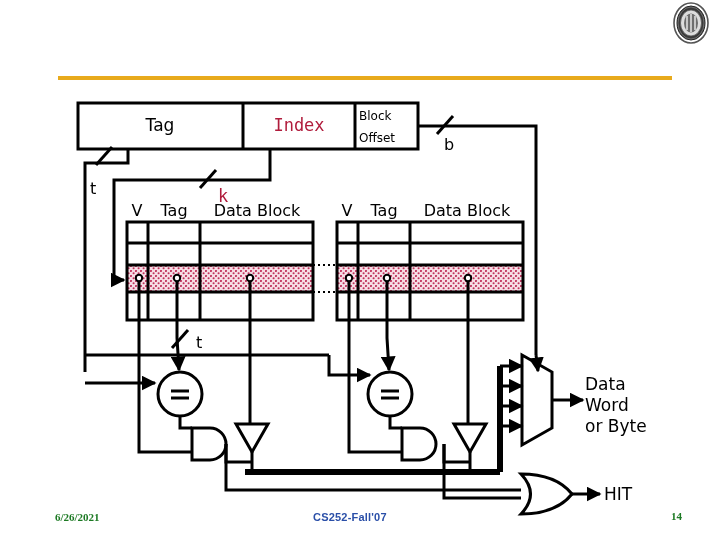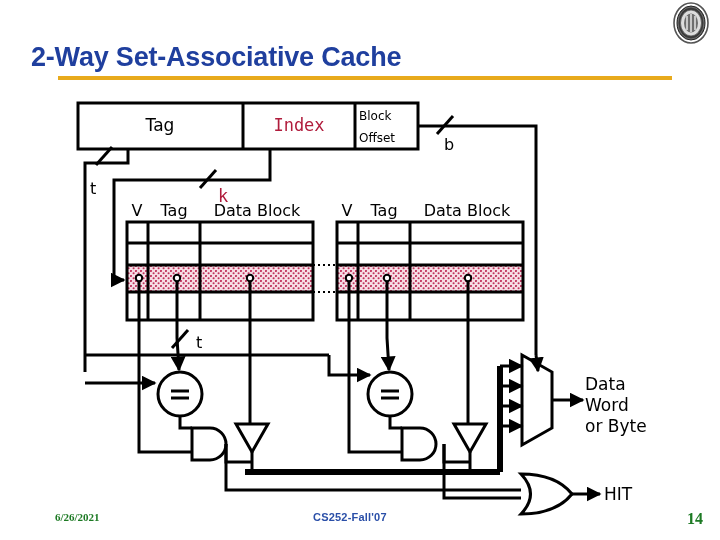--- a/index.html
+++ b/index.html
@@ -71,24 +71,24 @@
     top: 511px;
     font-family: "Liberation Sans", sans-serif;
     font-size: 11px;
     font-weight: bold;
     color: #2a4fa8;
     letter-spacing: 0.2px;
     text-align: right;
   }
   .footer-page {
     position: absolute;
-    left: 687px;
+    left: 671px;
     top: 510px;
     font-family: "Liberation Serif", serif;
-    font-size: 16px;
+    font-size: 11px;
     font-weight: bold;
     color: #1d7a24;
   }
   
   .lbl {
     font-family: "DejaVu Sans", sans-serif;
     fill: #000000;
   }
   .lbl-red {
     font-family: "DejaVu Sans Mono", monospace;
@@ -102,21 +102,20 @@
 
   <svg class="logo" viewBox="0 0 48 42">
     <ellipse cx="24" cy="21" rx="17" ry="20" fill="#ffffff" stroke="#555555" stroke-width="1.6"></ellipse>
     <ellipse cx="24" cy="21" rx="14" ry="17" fill="#3a3a3a" stroke="#222222" stroke-width="1"></ellipse>
     <ellipse cx="24" cy="21" rx="10.5" ry="13" fill="#dddddd" stroke="#555555" stroke-width="0.8"></ellipse>
     <ellipse cx="24" cy="21" rx="7" ry="9.5" fill="#6e6e6e"></ellipse>
     <path d="M20 14 L20 28 M24 12 L24 30 M28 14 L28 28" stroke="#eeeeee" stroke-width="1.4"></path>
     <ellipse cx="24" cy="21" rx="13" ry="16" fill="none" stroke="#888888" stroke-width="0.7"></ellipse>
   </svg>
 
-  <div class="title">2-Way Set-Associative Cache</div>
   <div class="title-rule"></div>
 
   <svg class="diagram" viewBox="0 0 720 540">
     <defs>
       <marker id="arrow" viewBox="0 0 10 10" refX="9" refY="5" markerWidth="5" markerHeight="5" orient="auto-start-reverse">
         <path d="M 0 0 L 10 5 L 0 10 z" fill="#000"></path>
       </marker>
       <pattern id="stipple" patternUnits="userSpaceOnUse" width="5" height="5">
         <rect width="5" height="5" fill="#f6dde5"></rect>
         <circle cx="1" cy="1" r="1.05" fill="#c0305a"></circle>

